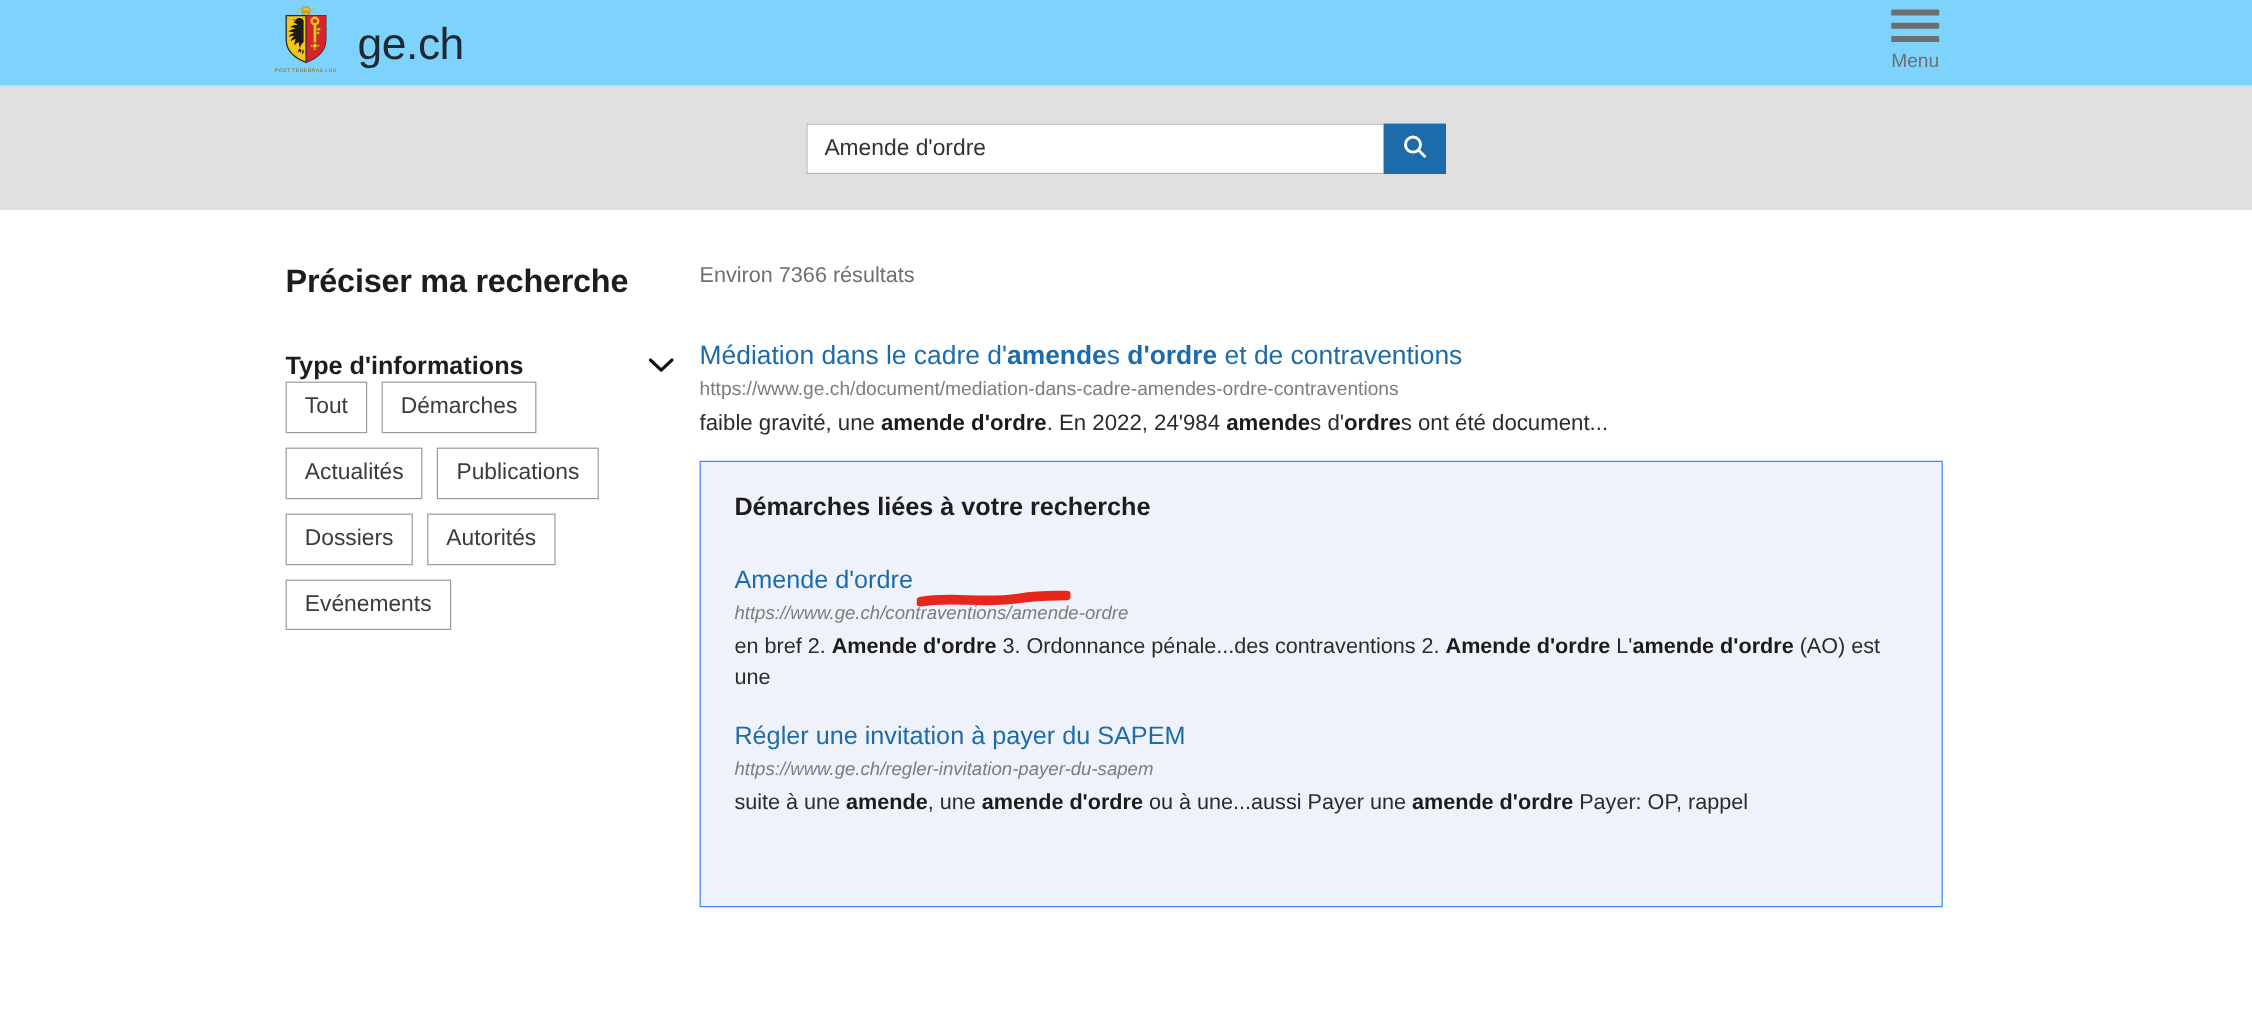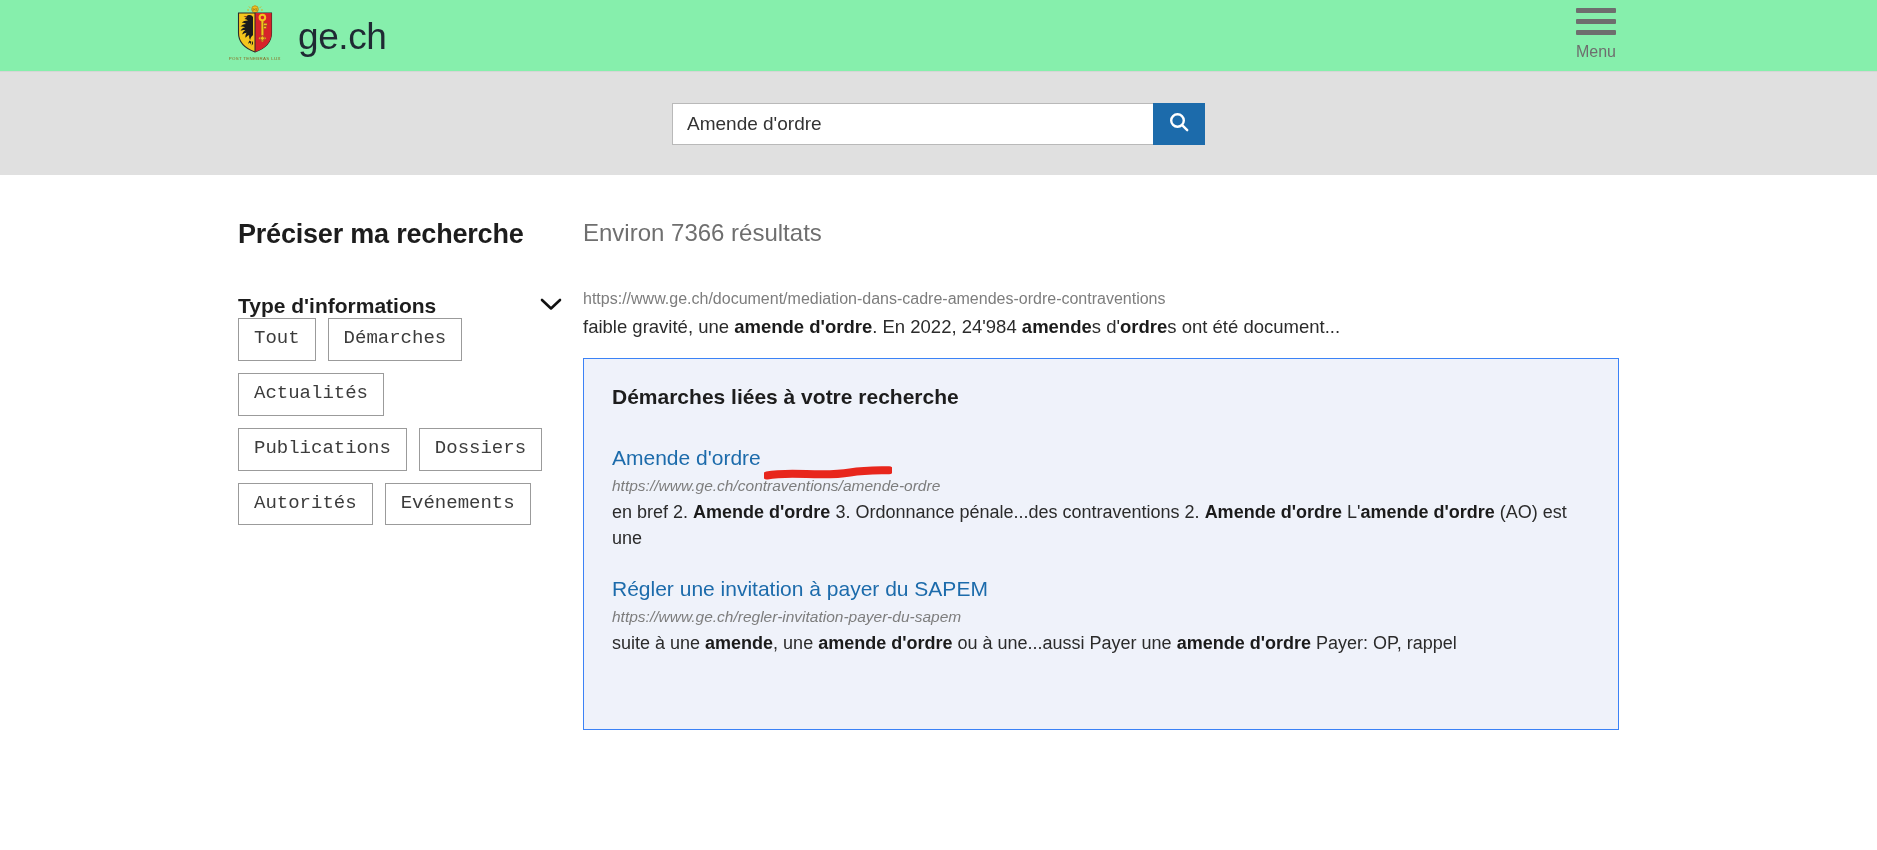--- a/index.html
+++ b/index.html
@@ -11,21 +11,21 @@
     overflow: hidden;
     background: #ffffff;
     font-family: "Liberation Sans", sans-serif;
     -webkit-font-smoothing: antialiased;
   }
 
   
   .site-header {
     position: relative;
     height: 72px;
-    background: #86efac;
+    background: #7dd3fc;
     border-bottom: 1px solid #d6d6d6;
   }
   .brand {
     position: absolute;
     left: 232px;
     top: 0;
     height: 72px;
     display: flex;
     align-items: center;
     gap: 20px;
@@ -156,31 +156,31 @@
     width: 325px;
   }
   .chip {
     border: 1px solid #9b9b9b;
     background: #ffffff;
     color: #3c3c3c;
     font-size: 19px;
     padding: 9px 15px 10px;
     line-height: 1.15;
     cursor: pointer;
-    font-family: Liberation Mono, monospace;
+    font-family: Liberation Sans, sans-serif;
     border-radius: 0;
   }
 
   .results {
     margin-left: 0;
     padding-left: 0;
     width: 1040px;
   }
   .results-count {
-    font-size: 24px;
+    font-size: 18px;
     color: #6f6f6f;
     margin: 0 0 42px 0;
   }
 
   .result {
     margin-bottom: 18px;
   }
   .result-title {
     font-size: 22px;
     color: #1c6bab;
@@ -346,20 +346,21 @@
       <button class="chip">Dossiers</button>
       <button class="chip">Autorités</button>
       <button class="chip">Evénements</button>
     </div>
   </aside>
 
   <main class="results">
     <p class="results-count">Environ 7366 résultats</p>
 
     <div class="result">
+      <a class="result-title" href="#"><span>Médiation dans le cadre d'</span><b>amende</b><span>s </span><b>d'ordre</b><span> et de contraventions</span></a>
       <p class="result-url">https://www.ge.ch/document/mediation-dans-cadre-amendes-ordre-contraventions</p>
       <p class="result-snippet"><span>faible gravité, une </span><b>amende d'ordre</b><span>. En 2022, 24'984 </span><b>amende</b><span>s d'</span><b>ordre</b><span>s ont été document...</span></p>
     </div>
 
     <section class="demarches-panel">
       <h3 class="panel-title">Démarches liées à votre recherche</h3>
 
       <div class="demarche">
         <a class="result-title" href="#">Amende d'ordre</a>
         <span class="red-mark">

